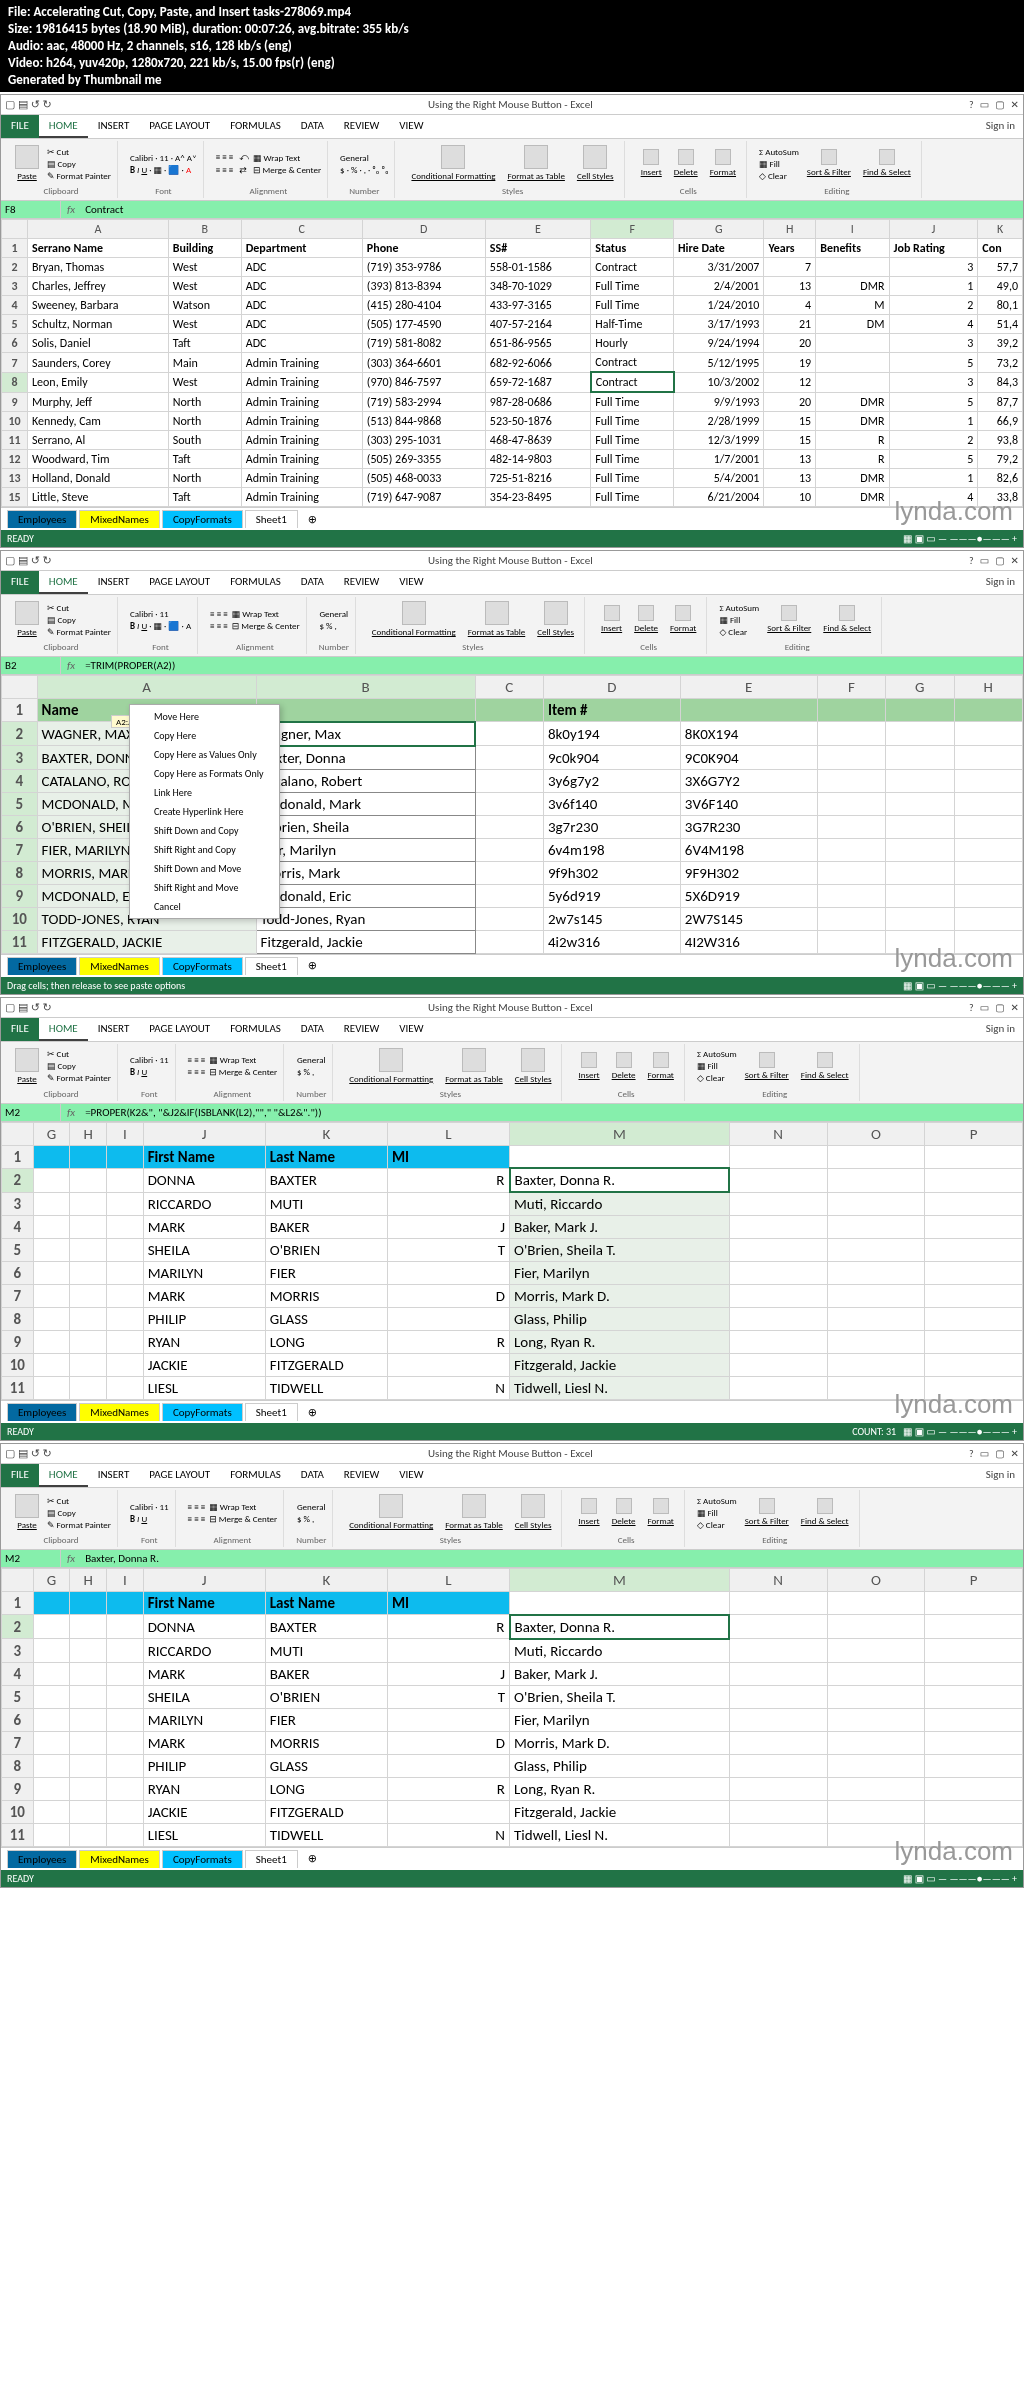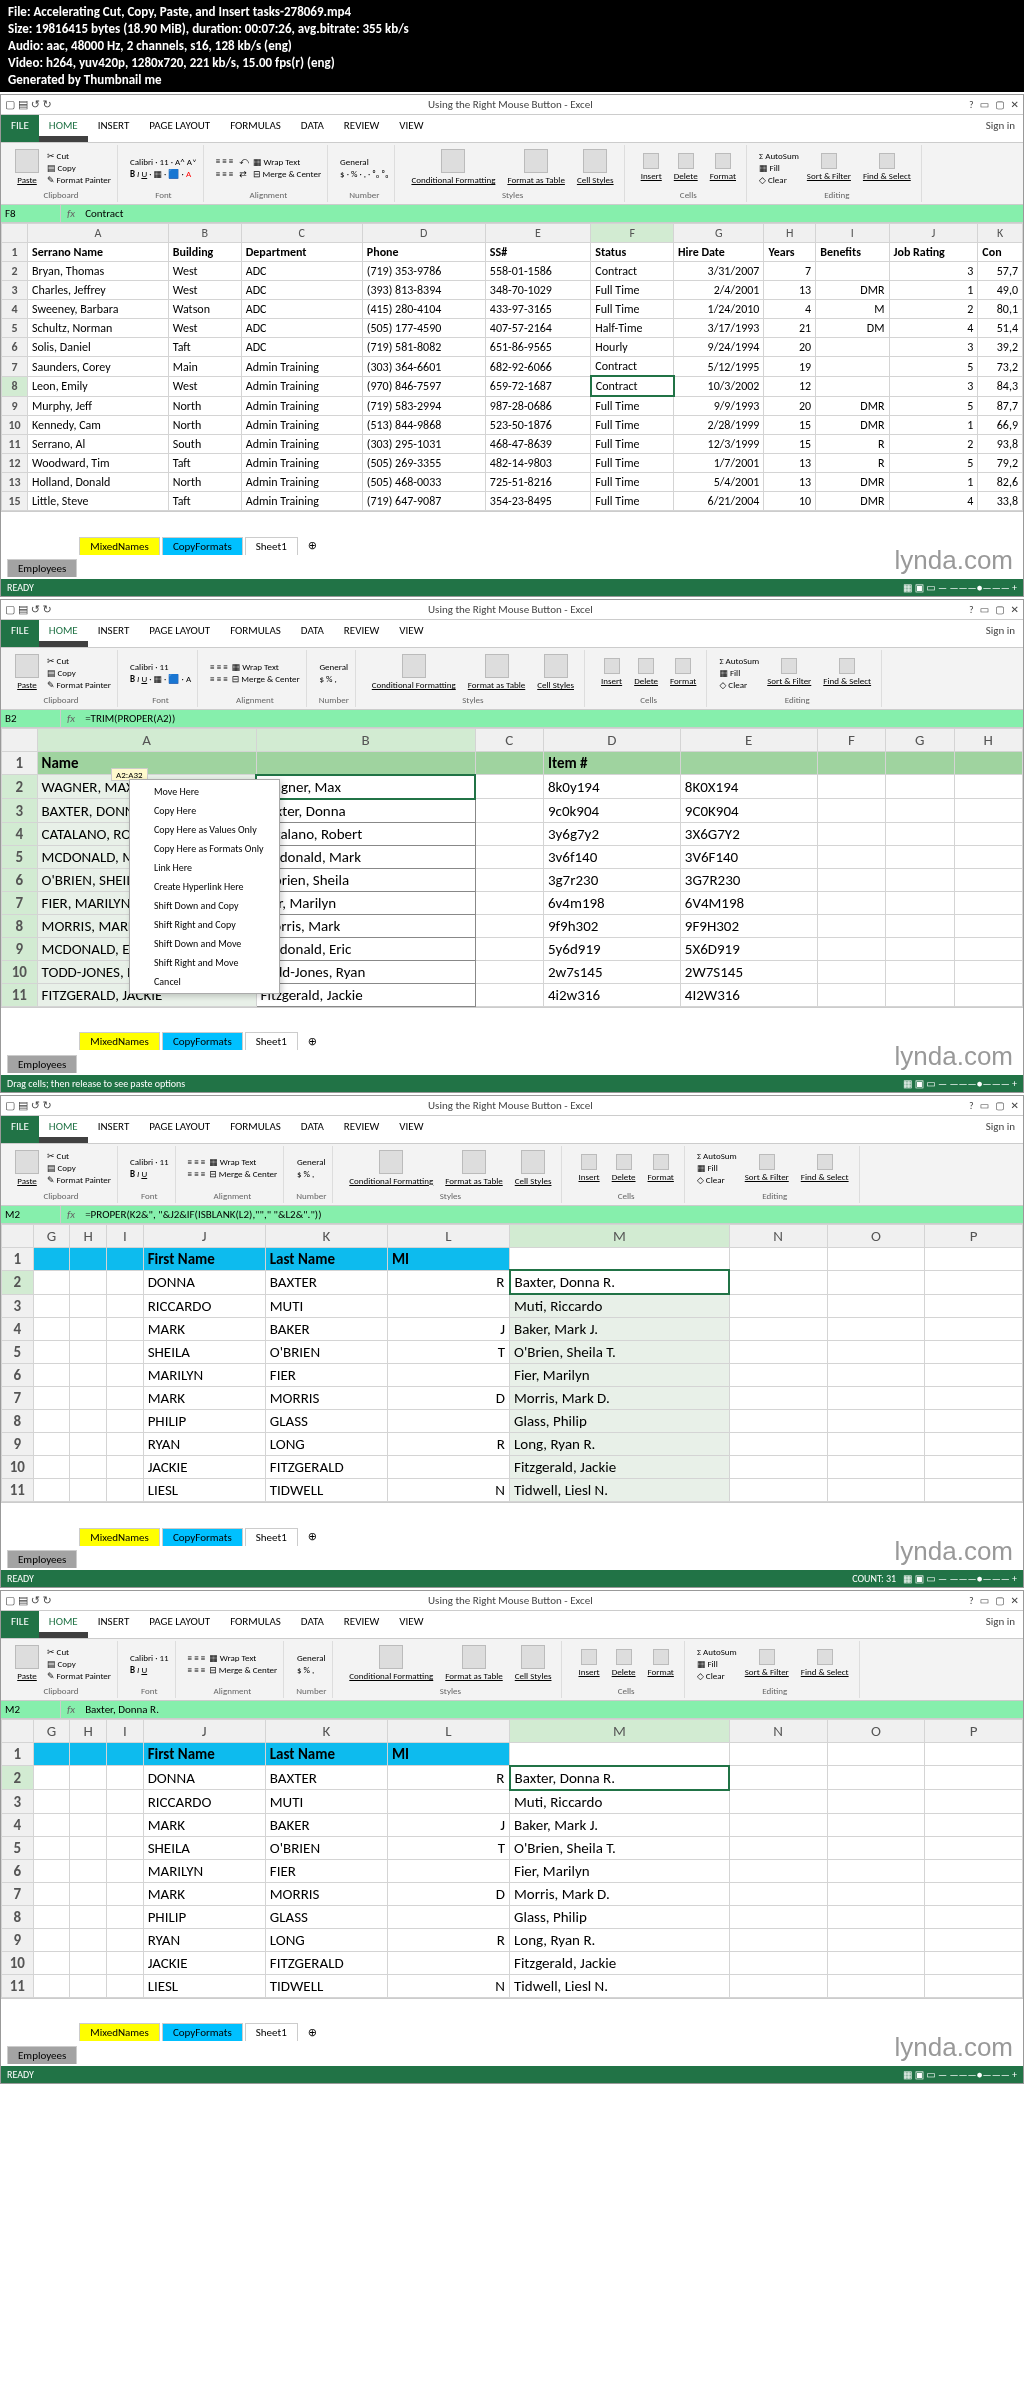--- a/index.html
+++ b/index.html
@@ -5,21 +5,21 @@
 * { box-sizing: border-box; margin: 0; padding: 0; font-family: Calibri, Arial, sans-serif; }
 body { background: #fff; width: 1024px; }
 .black-header { background: #000; color: #fff; padding: 4px 8px; font-size: 13px; font-weight: bold; font-family: Arial; line-height: 1.3; }
 .excel-window { border: 1px solid #999; margin-top: 2px; }
 .titlebar { background: #fff; height: 20px; display: flex; align-items: center; justify-content: space-between; padding: 0 4px; font-size: 11px; color: #444; border-bottom: 1px solid #ccc; }
 .titlebar .title-center { flex: 1; text-align: center; }
 .titlebar .win-btns { display: flex; gap: 6px; font-size: 10px; }
 .ribbon-tabs { display: flex; background: #fff; font-size: 11px; border-bottom: 1px solid #ccc; }
 .ribbon-tabs .tab { padding: 4px 10px; cursor: pointer; }
 .ribbon-tabs .tab.file { background: #217346; color: #fff; }
-.ribbon-tabs .tab.active { border-bottom: 6px solid #404040; color: #217346; }
+.ribbon-tabs .tab.active { border-bottom: 2px solid #404040; color: #217346; }
 .ribbon-tabs .signin { margin-left: auto; padding: 4px 8px; color: #444; }
 .ribbon-body { display: flex; background: #f3f3f3; border-bottom: 1px solid #ccc; font-size: 10px; padding: 2px 4px; gap: 6px; min-height: 60px; }
 .ribbon-group { display: flex; flex-direction: column; align-items: center; border-right: 1px solid #ddd; padding: 2px 6px; }
 .ribbon-group .group-content { display: flex; gap: 4px; align-items: center; flex: 1; }
 .ribbon-group .group-label { font-size: 9px; color: #666; margin-top: 2px; }
 .rbtn { display: flex; flex-direction: column; align-items: center; padding: 2px 4px; cursor: pointer; font-size: 9px; text-decoration: underline; }
 .rbtn .ico { width: 16px; height: 16px; background: #ddd; border: 1px solid #bbb; margin-bottom: 1px; }
 .rbtn .ico.big { width: 24px; height: 24px; }
 .mini-stack { display: flex; flex-direction: column; gap: 1px; font-size: 9px; }
 .mini-stack div { white-space: nowrap; }
@@ -34,21 +34,21 @@
 .grid .colhead.sel { background: #d2ebd2; }
 .grid .rowhead { background: #f0f0f0; text-align: center; color: #555; width: 26px; }
 .grid .rowhead.sel { background: #d2ebd2; }
 .header-row td { font-weight: bold; }
 .header-green td { background: #9FD39F; font-weight: bold; }
 .header-cyan td { background: #0dbbee; font-weight: bold; color: #000; }
 .selcell { border: 2px solid #217346 !important; }
 .selrange { background: #e8f0e8; }
 .sheet-tabs-bar { background: #fff; display: flex; align-items: center; font-size: 11px; border-top: 1px solid #ccc; padding: 2px 6px; }
 .sheet-tab { padding: 2px 10px; border: 1px solid #ccc; border-bottom: none; margin-right: 2px; cursor: pointer; }
-.sheet-tab.green { background: #a3a3a3; margin-top: 45px; }
+.sheet-tab.green { background: #0369a1; }
 .sheet-tab.yellow { background: #ffff00; }
 .sheet-tab.blue { background: #00c0ff; }
 .sheet-tab.plain { background: #fff; }
 .statusbar { background: #217346; color: #fff; font-size: 10px; padding: 2px 6px; display: flex; justify-content: space-between; }
 .watermark { position: relative; }
 .watermark::after { content: "lynda.com"; position: absolute; bottom: 20px; right: 10px; font-size: 26px; color: #999; font-weight: 300; font-family: Arial; }
 .ctx-menu { position: absolute; background: #fff; border: 1px solid #aaa; box-shadow: 2px 2px 6px rgba(0,0,0,0.2); font-size: 10px; padding: 2px 0; z-index: 10; }
 .ctx-menu .mi { padding: 3px 16px 3px 24px; cursor: pointer; white-space: nowrap; }
 .p2-name-label { position: absolute; background: #fffacd; border: 1px solid #ccc; font-size: 9px; padding: 0 4px; }
 .rel { position: relative; }
@@ -676,21 +676,21 @@
             <td></td>
             <td>4i2w316</td>
             <td>4I2W316</td>
             <td></td>
             <td></td>
             <td></td>
           </tr>
         </tbody>
       </table>
       <div class="p2-name-label" style="top:40px;left:110px">A2:A32</div>
-      <div class="ctx-menu" style="top:51px;left:128px">
+      <div class="ctx-menu" style="top:29px;left:128px">
         <div class="mi">Move Here</div>
         <div class="mi">Copy Here</div>
         <div class="mi">Copy Here as Values Only</div>
         <div class="mi">Copy Here as Formats Only</div>
         <div class="mi">Link Here</div>
         <div class="mi">Create Hyperlink Here</div>
         <div class="mi">Shift Down and Copy</div>
         <div class="mi">Shift Right and Copy</div>
         <div class="mi">Shift Down and Move</div>
         <div class="mi">Shift Right and Move</div>

